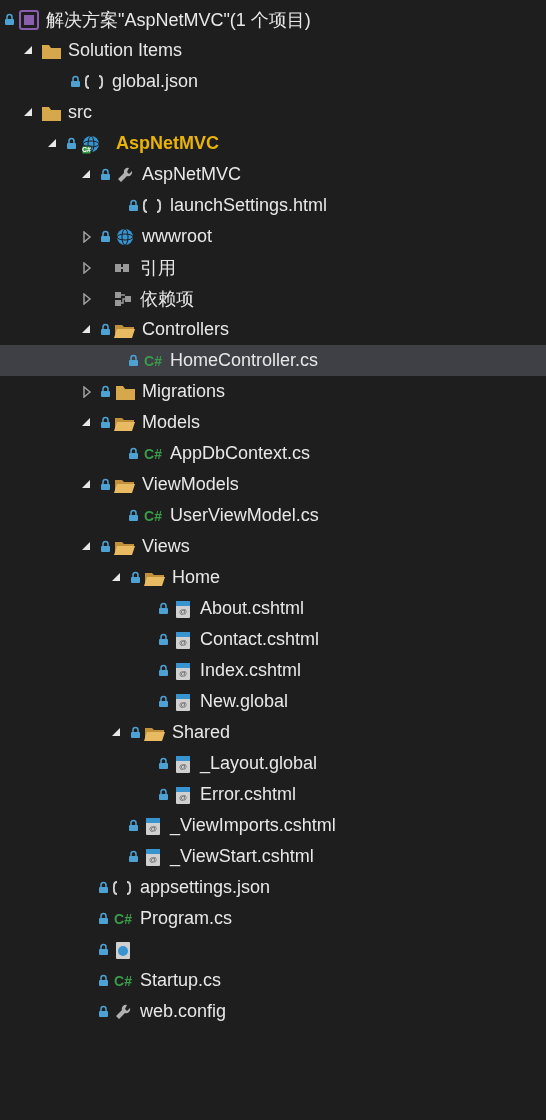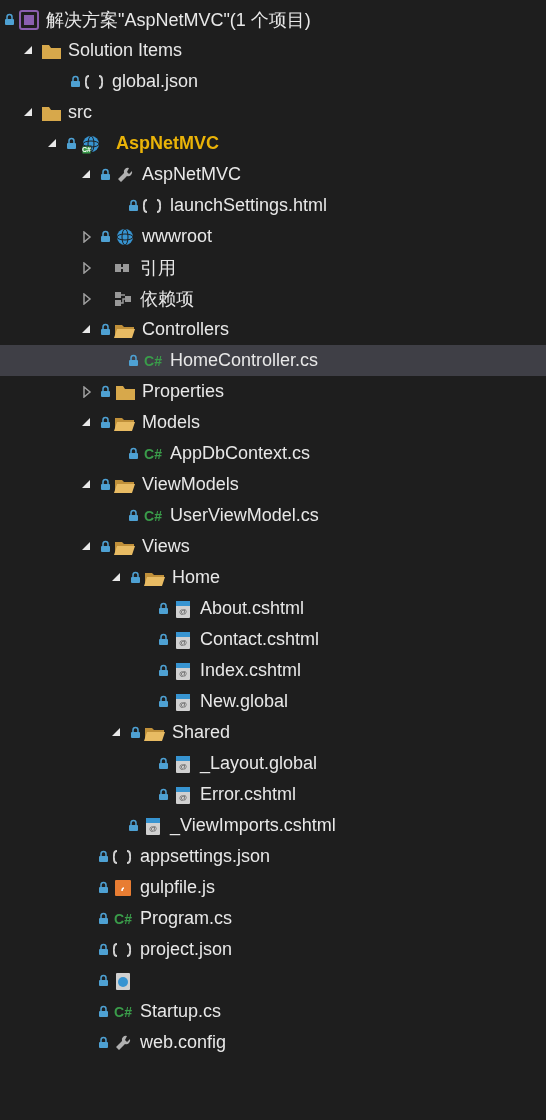--- a/index.html
+++ b/index.html
@@ -373,21 +373,21 @@
     <span class="lock">
         <svg width="13" height="13">
           <use href="#lock-ico"></use>
         </svg>
       </span>
     <span class="icon">
         <svg width="20" height="20">
           <use href="#folder-closed"></use>
         </svg>
       </span>
-    <span class="label">Properties</span>
+    <span class="label">Migrations</span>
   </div>
 
   <div class="row">
     <span class="indent" style="width:78px"></span>
     <span class="arrow">
         <svg width="12" height="12">
           <use href="#arrow-open-white"></use>
         </svg>
       </span>
     <span class="lock">
@@ -602,20 +602,34 @@
           <use href="#lock-ico"></use>
         </svg>
       </span>
     <span class="icon">
         <svg width="20" height="20">
           <use href="#cshtml-ico"></use>
         </svg>
       </span>
     <span class="label">_ViewImports.cshtml</span>
   </div>
+  <div class="row">
+    <span class="indent" style="width:126px"></span>
+    <span class="lock">
+        <svg width="13" height="13">
+          <use href="#lock-ico"></use>
+        </svg>
+      </span>
+    <span class="icon">
+        <svg width="20" height="20">
+          <use href="#cshtml-ico"></use>
+        </svg>
+      </span>
+    <span class="label">_ViewStart.cshtml</span>
+  </div>
 
   <div class="row">
     <span class="indent" style="width:96px"></span>
     <span class="lock">
         <svg width="13" height="13">
           <use href="#lock-ico"></use>
         </svg>
       </span>
     <span class="icon">
         <svg width="20" height="20">
@@ -625,85 +639,57 @@
     <span class="label">appsettings.json</span>
   </div>
   <div class="row">
     <span class="indent" style="width:96px"></span>
     <span class="lock">
         <svg width="13" height="13">
           <use href="#lock-ico"></use>
         </svg>
       </span>
     <span class="icon">
-        <svg width="20" height="20">
-          <use href="#js-ico"></use>
-        </svg>
-      </span>
-    <span class="label">gulpfile.js</span>
+        <span class="cs-badge">C#</span>
+      </span>
+    <span class="label">Program.cs</span>
   </div>
   <div class="row">
     <span class="indent" style="width:96px"></span>
     <span class="lock">
         <svg width="13" height="13">
           <use href="#lock-ico"></use>
         </svg>
       </span>
     <span class="icon">
+        <svg width="20" height="20">
+          <use href="#html-ico"></use>
+        </svg>
+      </span>
+  </div>
+  <div class="row">
+    <span class="indent" style="width:96px"></span>
+    <span class="lock">
+        <svg width="13" height="13">
+          <use href="#lock-ico"></use>
+        </svg>
+      </span>
+    <span class="icon">
         <span class="cs-badge">C#</span>
       </span>
-    <span class="label">Program.cs</span>
+    <span class="label">Startup.cs</span>
   </div>
   <div class="row">
     <span class="indent" style="width:96px"></span>
     <span class="lock">
         <svg width="13" height="13">
           <use href="#lock-ico"></use>
         </svg>
       </span>
     <span class="icon">
         <svg width="20" height="20">
-          <use href="#json-ico2"></use>
-        </svg>
-      </span>
-    <span class="label">project.json</span>
-  </div>
-  <div class="row">
-    <span class="indent" style="width:96px"></span>
-    <span class="lock">
-        <svg width="13" height="13">
-          <use href="#lock-ico"></use>
-        </svg>
-      </span>
-    <span class="icon">
-        <svg width="20" height="20">
-          <use href="#html-ico"></use>
-        </svg>
-      </span>
-  </div>
-  <div class="row">
-    <span class="indent" style="width:96px"></span>
-    <span class="lock">
-        <svg width="13" height="13">
-          <use href="#lock-ico"></use>
-        </svg>
-      </span>
-    <span class="icon">
-        <span class="cs-badge">C#</span>
-      </span>
-    <span class="label">Startup.cs</span>
-  </div>
-  <div class="row">
-    <span class="indent" style="width:96px"></span>
-    <span class="lock">
-        <svg width="13" height="13">
-          <use href="#lock-ico"></use>
-        </svg>
-      </span>
-    <span class="icon">
-        <svg width="20" height="20">
           <use href="#config-ico"></use>
         </svg>
       </span>
     <span class="label">web.config</span>
   </div>
 
 </div>
 
 </body></html>

